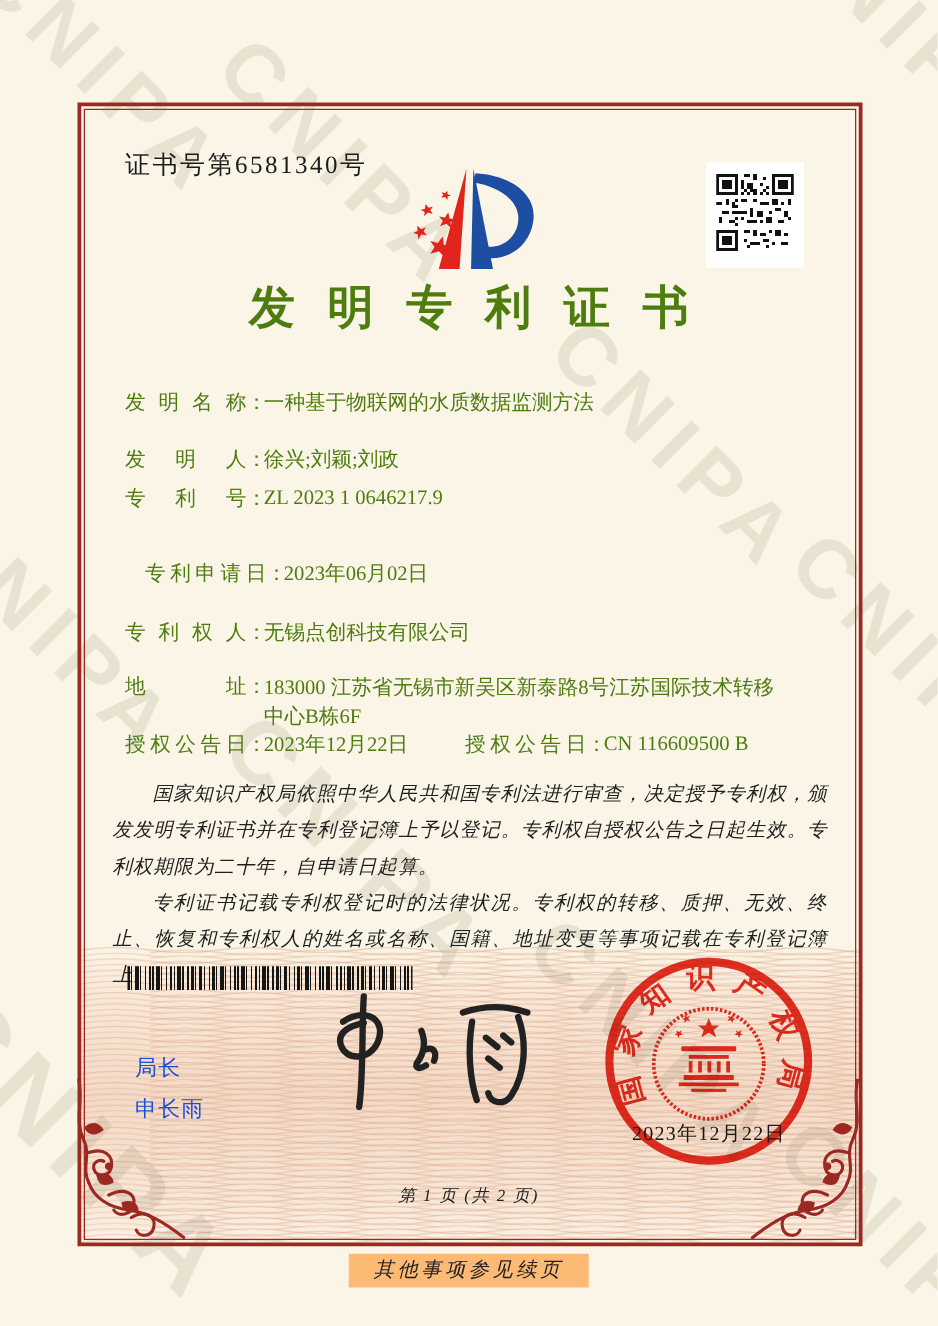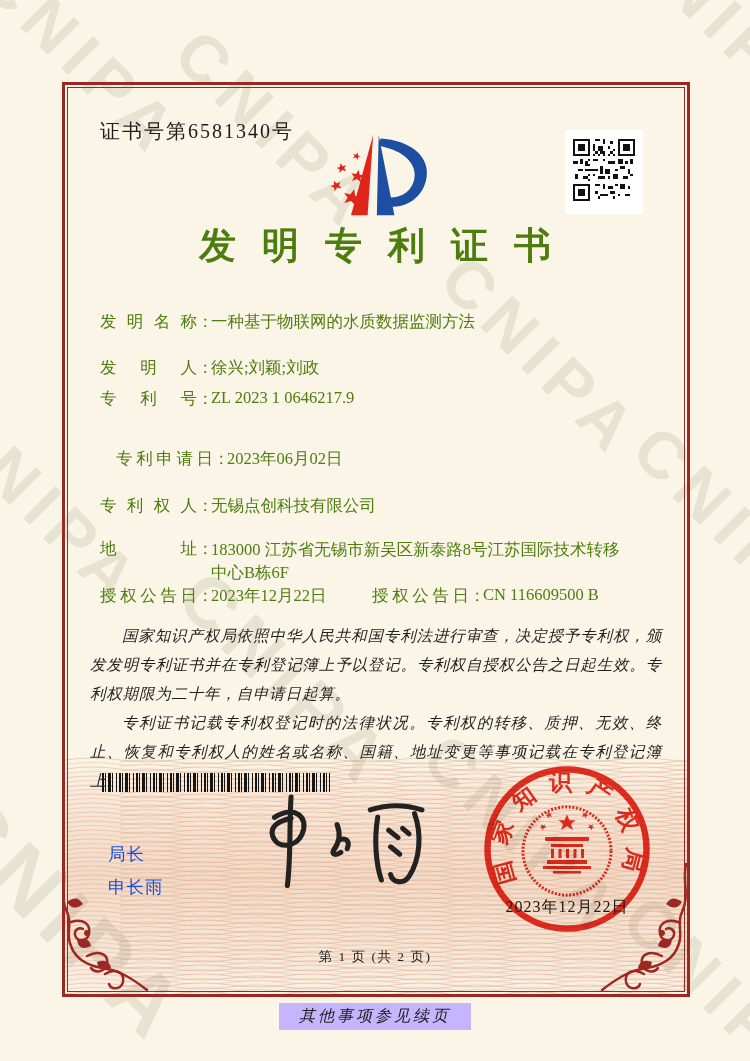--- a/index.html
+++ b/index.html
@@ -89,24 +89,24 @@
     font-family:"Liberation Sans","DejaVu Sans",sans-serif;
     font-size:17.5px;line-height:33px;letter-spacing:1px;color:#1d4ed8;
   }
   .signature{position:absolute;left:252px;top:786px;z-index:5;}
   .seal{position:absolute;left:481px;top:763px;z-index:5;opacity:0.96;mix-blend-mode:multiply;}
   .seal-ring-text{font-size:23px;font-weight:bold;letter-spacing:13px;fill:#e4291c;
     font-family:"Liberation Serif","DejaVu Serif",serif;}
   .seal-date{font-size:16px;fill:#121212;letter-spacing:1px;
     font-family:"Liberation Serif","DejaVu Serif",serif;}
   .page-no{position:absolute;left:0;top:948px;width:100%;text-align:center;z-index:4;
-    font-size:13.5px;letter-spacing:1.5px;color:#222;}
+    font-size:13.5px;letter-spacing:1.5px;color:#222;font-style:italic;}
   .note{
     position:absolute;left:50%;top:1003px;transform:translateX(-50%);z-index:4;
-    background:#c4b5fd;padding:3px 20px;font-size:16px;font-style:italic;
+    background:#fdba74;padding:3px 20px;font-size:16px;font-style:italic;
     letter-spacing:3px;white-space:nowrap;color:#1f1f1f;
   }
   .flourish{position:absolute;z-index:6;pointer-events:none;}
   .flourish.left{left:57px;top:862px;}
   .flourish.right{left:597px;top:862px;transform:scaleX(-1);}
 </style>
 </head>
 <body>
 
 <div class="wm wm1">CNIPA</div>

